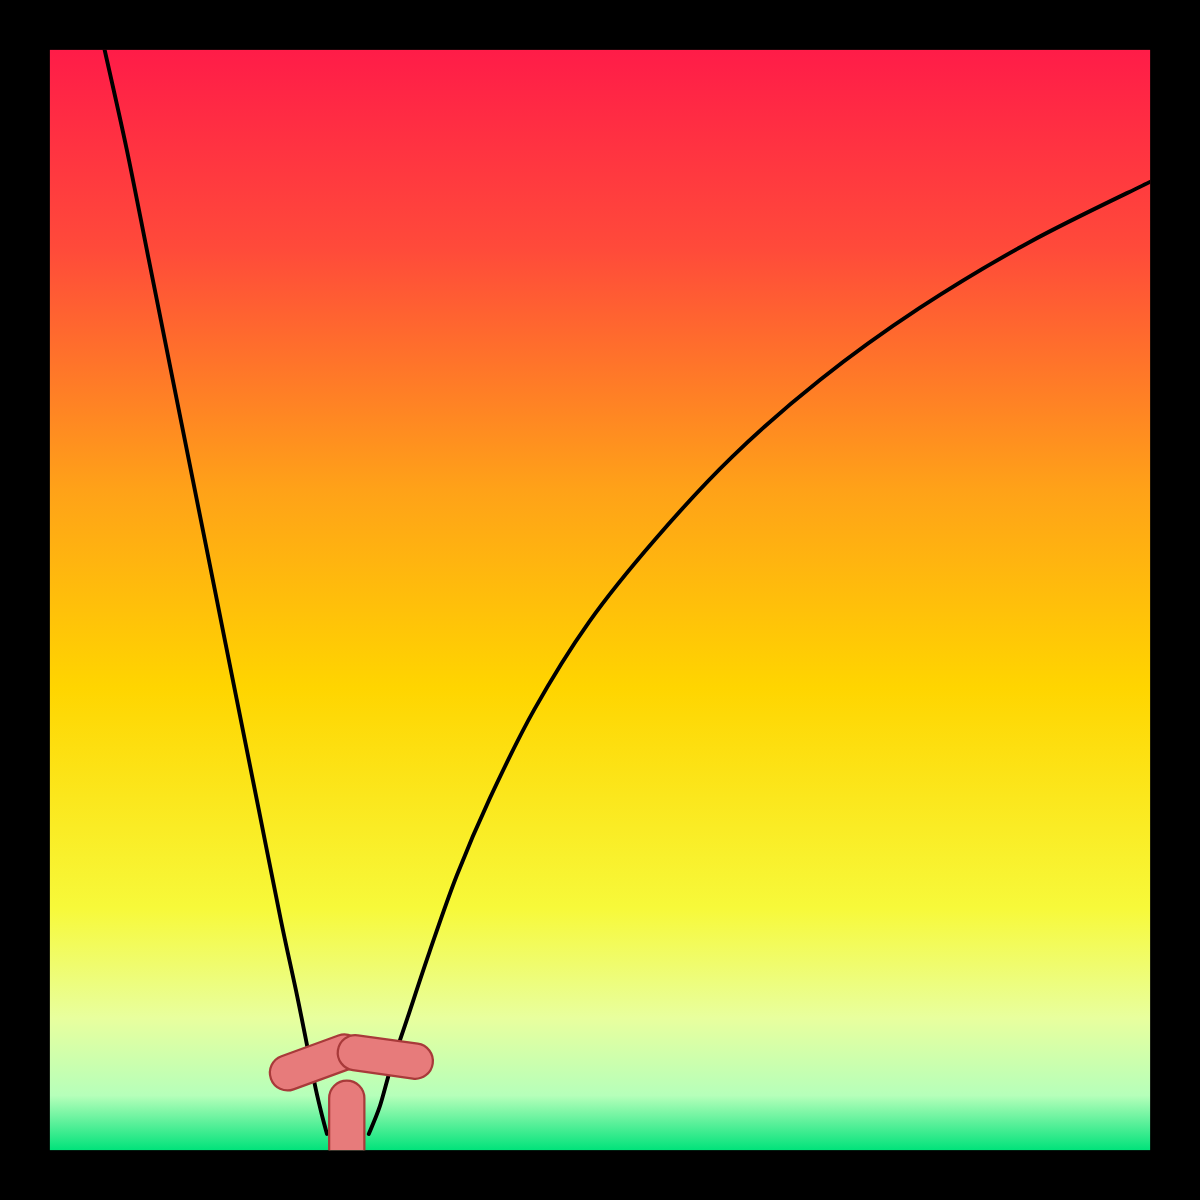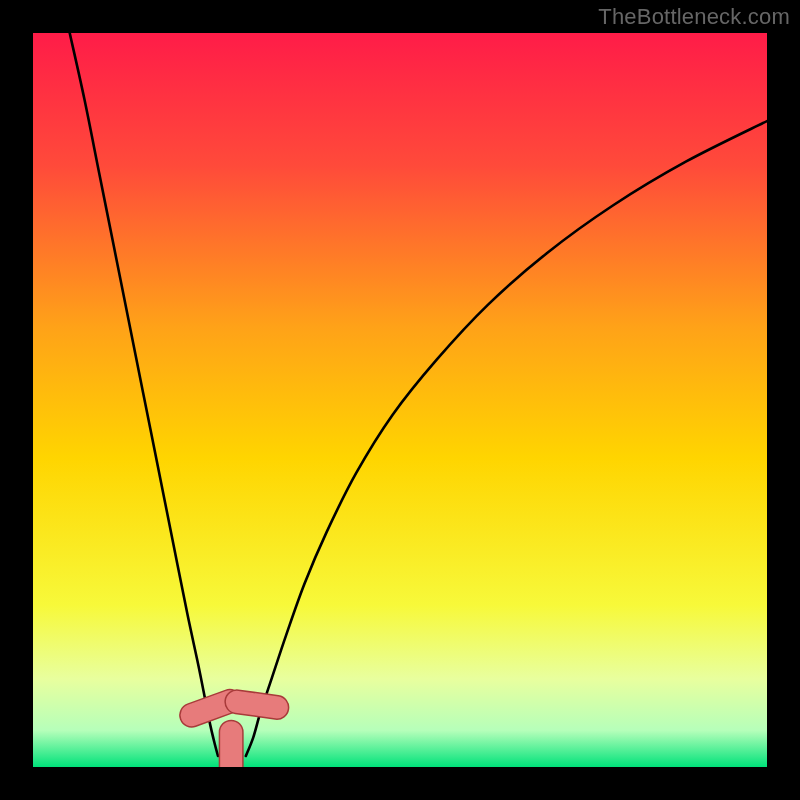--- a/index.html
+++ b/index.html
@@ -37,21 +37,20 @@
   .plot-area svg {
     display: block;
     width: 734px;
     height: 734px;
   }
 </style>
 </head>
 <body>
 
 <div class="outer">
-  <div class="watermark">TheBottleneck.com</div>
   <div class="plot-area">
     <svg viewBox="0 0 734 734">
       <defs>
         <linearGradient id="bg-grad" x1="0" y1="0" x2="0" y2="1">
             <stop offset="0.0%" stop-color="#ff1c48"></stop>
             <stop offset="18.0%" stop-color="#ff4a3a"></stop>
             <stop offset="40.0%" stop-color="#ffa218"></stop>
             <stop offset="58.0%" stop-color="#ffd500"></stop>
             <stop offset="78.0%" stop-color="#f7f93a"></stop>
             <stop offset="88.0%" stop-color="#e8ff9e"></stop>

